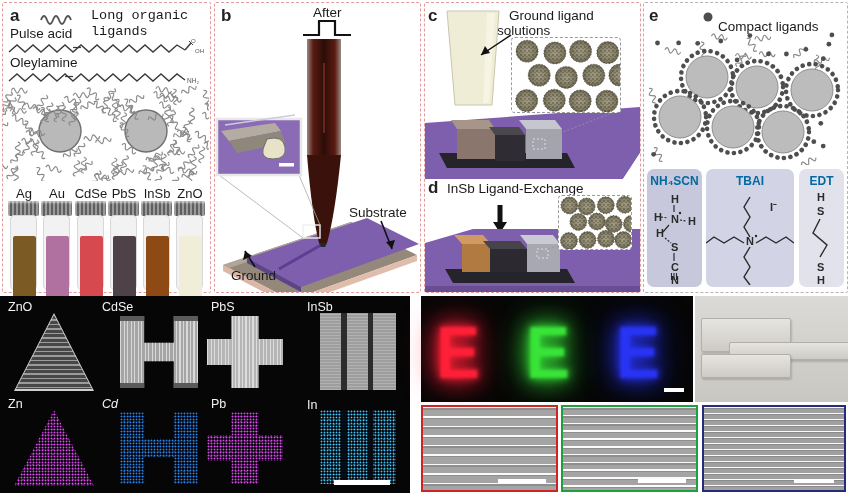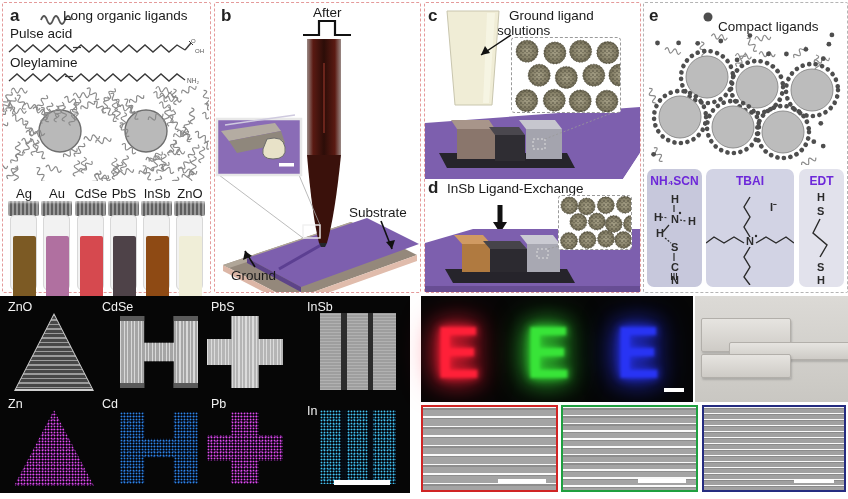--- a/index.html
+++ b/index.html
@@ -58,21 +58,21 @@
   .stripes-8{width:100%;height:100%;background:#a4a4a4;background-image:
      repeating-linear-gradient(180deg,rgba(255,255,255,.95) 0 1.5px,rgba(90,90,90,.3) 1.5px 3px,transparent 3px 7.8px);}
   .stripes-6{width:100%;height:100%;background:#a0a0a0;background-image:
      repeating-linear-gradient(180deg,rgba(255,255,255,.95) 0 1.2px,rgba(90,90,90,.3) 1.2px 2.4px,transparent 2.4px 6px);}
   
   .optical{position:absolute;background:linear-gradient(180deg,#dcdad6,#c9c7c2);}
   .ridge{position:absolute;background:linear-gradient(180deg,#e6e4e0,#cecbc6);
      border:1px solid #b2afaa;border-radius:2px;box-shadow:1px 2px 2px rgba(80,80,80,.25);}
   
   .chembox{position:absolute;top:166px;height:118px;border-radius:7px;}
-  .chembox .title{position:absolute;top:5px;width:100%;text-align:center;font-size:12px;font-weight:700;color:#6d28d9;}
+  .chembox .title{position:absolute;top:5px;width:100%;text-align:center;font-size:12px;font-weight:700;color:#0369a1;}
   .inset-dashed{position:absolute;border:1.5px dashed #9a9a9a;border-radius:4px;background:#fff;}
   .atom{font-family:"Liberation Sans",sans-serif;font-size:11px;font-weight:700;fill:#2a2a2a;}
 </style>
 </head>
 <body>
 
 <div id="fig">
 
   <svg width="0" height="0" style="position:absolute">
     <defs>
@@ -95,21 +95,21 @@
           <stop offset="1" stop-color="#9a8a86"></stop>
       </linearGradient>
     </defs>
   </svg>
 
   <div class="panel" style="left:2px;width:207px;">
     <span class="abs plabel" style="left:7px;top:4px;">a</span>
     <svg class="abs" style="left:36px;top:9px;" width="36" height="14">
       <path d="M2,8 Q5,0 8,8 T14,8 T20,8 T26,8 T32,8" fill="none" stroke="#555" stroke-width="1.8"></path>
     </svg>
-    <span class="abs cap big" style="left:60px;top:5px;">Long organic ligands</span>
+    <span class="abs cap big" style="left:88px;top:5px;font-family:Liberation Mono, monospace;">Long organic ligands</span>
 
     <span class="abs cap big" style="left:7px;top:23px;">Pulse acid</span>
     <svg class="abs" style="left:4px;top:36px;" width="200" height="18">
       <polyline points="2,13 10,6 18,13 26,6 34,13 42,6 50,13 58,6 66,13 74,6 82,13 90,6 98,13 106,6 114,13 122,6 130,13 138,6 146,13 154,6 162,13 170,6 178,11" fill="none" stroke="#3a3a3a" stroke-width="1.4"></polyline>
       <line x1="66" y1="8.5" x2="74" y2="8.5" stroke="#3a3a3a" stroke-width="1.2"></line>
       <line x1="178" y1="11" x2="184" y2="4" stroke="#3a3a3a" stroke-width="1.4"></line>
       <line x1="182" y1="2" x2="186" y2="6" stroke="#3a3a3a" stroke-width="1"></line>
       <text x="184" y="4" font-size="6" fill="#555">O</text>
       <text x="188" y="14" font-size="6" fill="#555">OH</text>
     </svg>
@@ -546,23 +546,23 @@
     <span class="sem-label" style="left:307px;top:4px;">InSb</span>
 
     <div class="abs sem-tri-o" style="left:14px;top:17px;width:80px;height:78px;">
         <div class="sem-tri-i"></div>
       </div>
     <div class="abs shape-h sem-h" style="left:120px;top:20px;width:78px;height:72px;"></div>
     <div class="abs shape-cross sem-cross" style="left:207px;top:20px;width:76px;height:72px;"></div>
     <div class="abs sem-insb" style="left:320px;top:17px;width:76px;height:77px;"></div>
 
     <span class="sem-label" style="left:8px;top:101px;">Zn</span>
-    <span class="sem-label" style="left:102px;top:101px;">Cd</span>
+    <span class="sem-label" style="left:102px;top:101px;font-style:italic;">Cd</span>
     <span class="sem-label" style="left:211px;top:101px;">Pb</span>
-    <span class="sem-label" style="left:307px;top:108px;">In</span>
+    <span class="sem-label" style="left:307px;top:102px;">In</span>
 
     <div class="abs eds-magenta" style="left:14px;top:114px;width:80px;height:76px;clip-path:polygon(50% 0,100% 100%,0 100%);"></div>
     <div class="abs shape-h eds-blue" style="left:120px;top:116px;width:78px;height:72px;"></div>
     <div class="abs shape-cross eds-magenta" style="left:207px;top:116px;width:76px;height:72px;"></div>
     <div class="abs eds-cyan" style="left:320px;top:114px;width:76px;height:74px;"></div>
 
     <div class="scalebar" style="left:336px;top:482px;width:56px;height:5px;top:184px;left:334px;"></div>
   </div>
 
   <div class="black-panel" style="left:421px;top:296px;width:272px;height:106px;">

